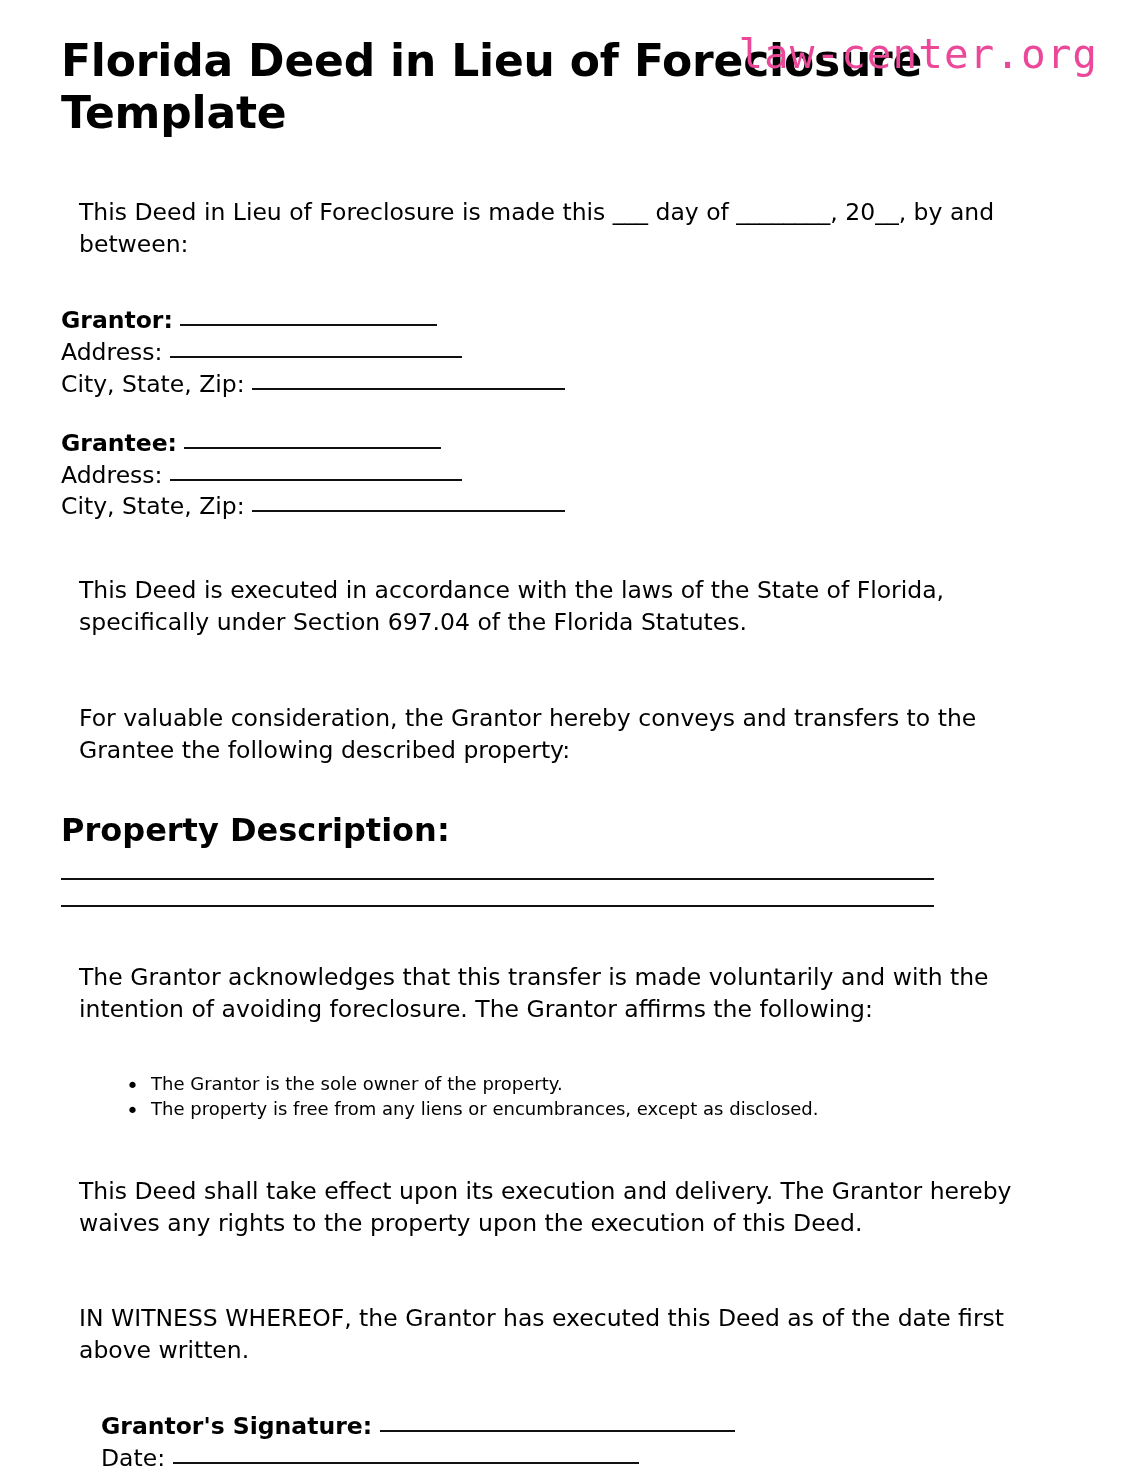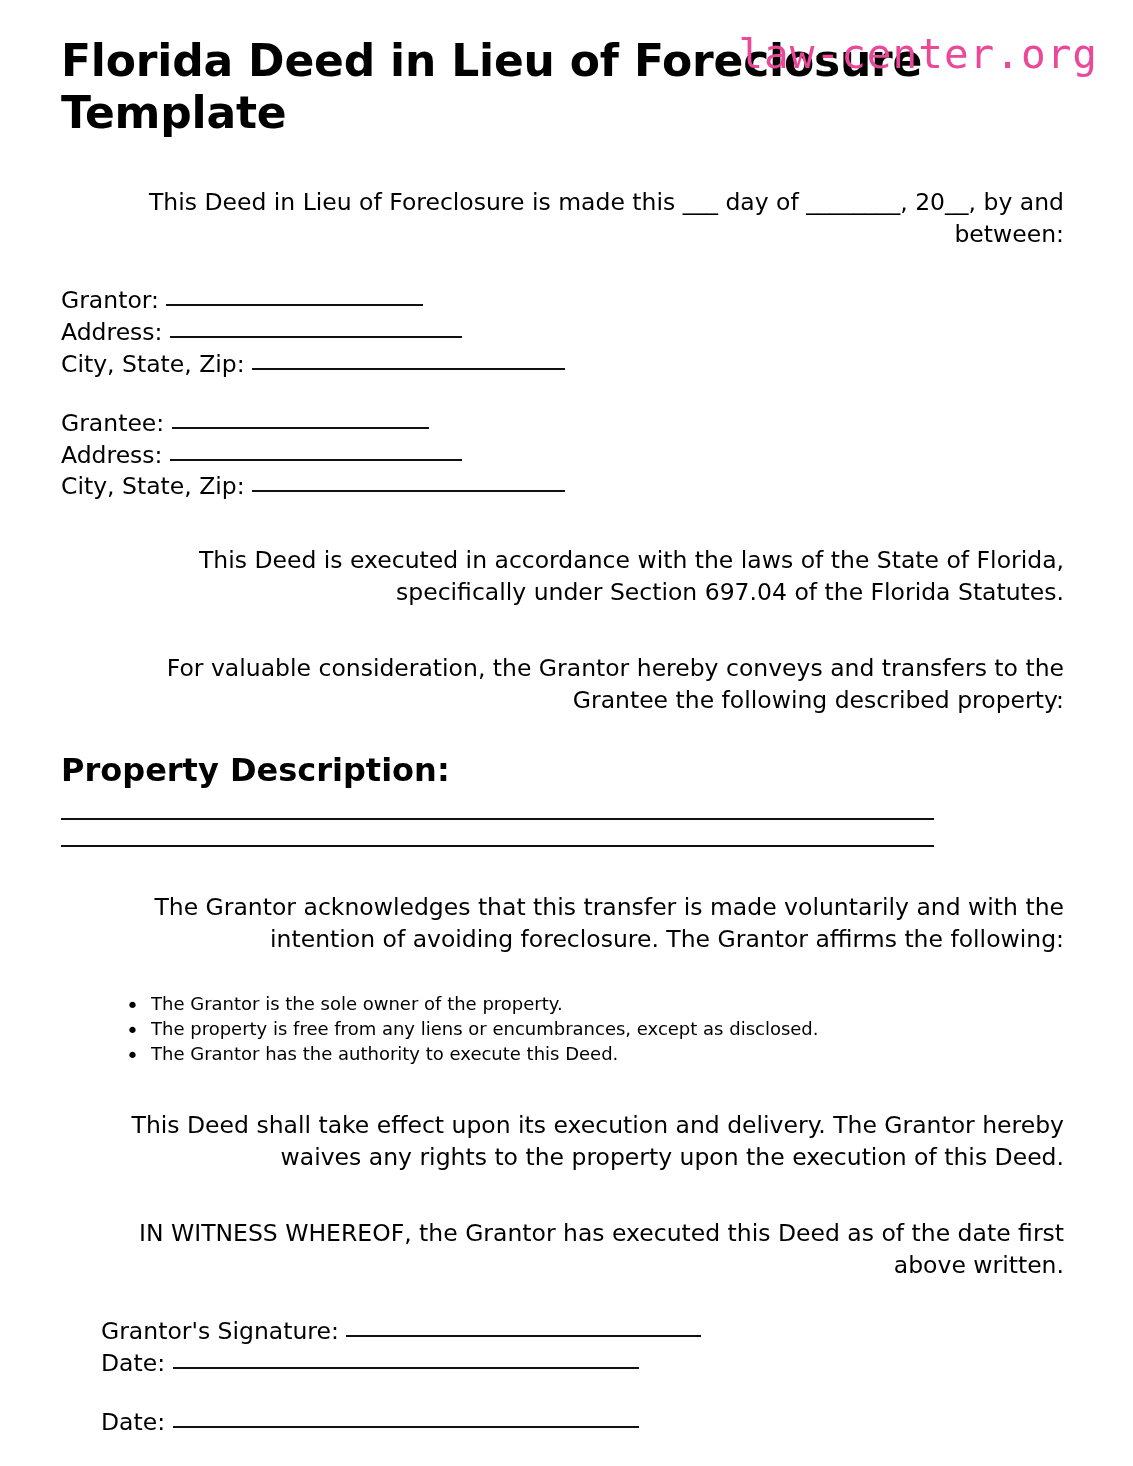--- a/index.html
+++ b/index.html
@@ -39,33 +39,32 @@
     padding-top: 35px;
     font-size: 44px;
     font-weight: bold;
     line-height: 1.18;
     letter-spacing: -0.2px;
     max-width: 900px;
   }
   p.para {
     font-size: 23.5px;
     line-height: 1.37;
-    margin: 8px;
+    margin: 18px;
     max-width: 1012px;
-    text-align: right;
   }
   .gap-intro { height: 39px; }
   .gap-sm { height: 21px; }
   .gap-md { height: 27px; }
   .gap-lg { height: 33px; }
   .gap-xl { height: 36px; }
 
   .block { font-size: 23.5px; line-height: 1.355; }
   .block .row { white-space: nowrap; }
-  .lbl-b { font-weight: normal; }
+  .lbl-b { font-weight: bold; }
 
   .ln {
     display: inline-block;
     border-bottom: 2.4px solid #111;
     vertical-align: 2px;
     height: 0;
   }
   .ln-grantor { width: 257px; }
   .ln-address { width: 292px; }
   .ln-citystatezip { width: 313px; }
@@ -174,21 +173,20 @@
 
   <div class="gap-xl"></div>
 
   <p class="para">The Grantor acknowledges that this transfer is made voluntarily and with the intention of avoiding foreclosure. The Grantor affirms the following:</p>
 
   <div class="gap-sm"></div>
 
   <ul class="affirm">
     <li>The Grantor is the sole owner of the property.</li>
     <li>The property is free from any liens or encumbrances, except as disclosed.</li>
-    <li>The Grantor has the authority to execute this Deed.</li>
   </ul>
 
   <div class="gap-md"></div>
 
   <p class="para">This Deed shall take effect upon its execution and delivery. The Grantor hereby waives any rights to the property upon the execution of this Deed.</p>
 
   <div class="gap-md"></div>
 
   <p class="para">IN WITNESS WHEREOF, the Grantor has executed this Deed as of the date first above written.</p>
 

